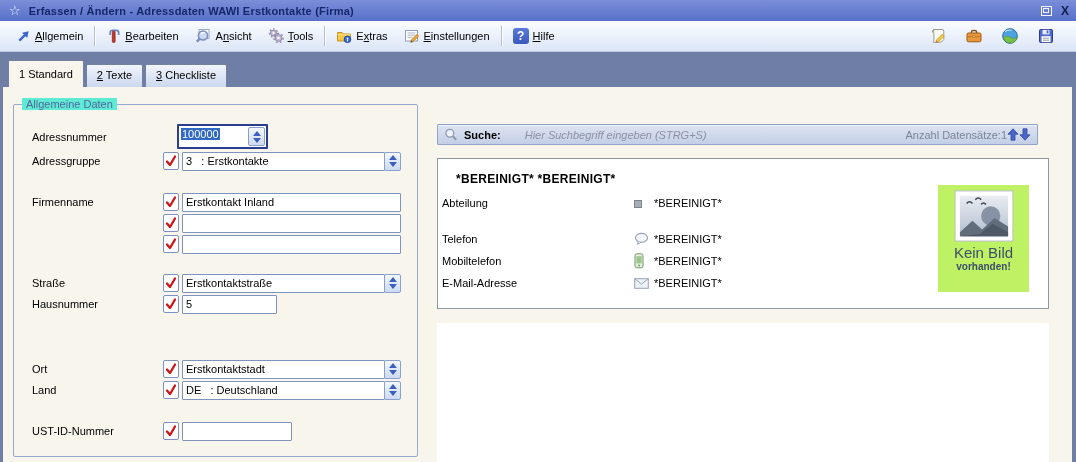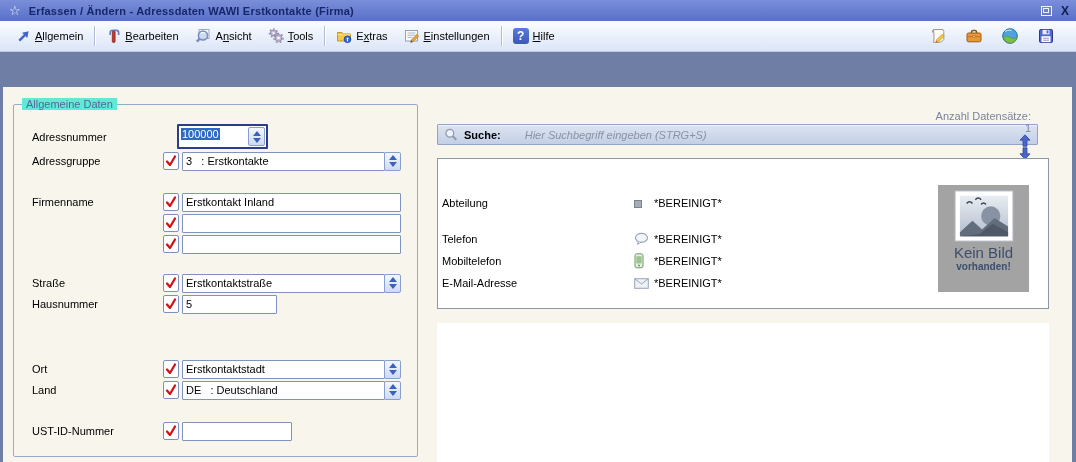--- a/index.html
+++ b/index.html
@@ -63,32 +63,32 @@
   .sel{background:#316ac5;color:#fff;padding:0 1px;}
   .num-control .spin{margin:1px;width:17px;}
 
   
   .searchbar{position:absolute;left:434px;top:37px;width:601px;height:21px;box-sizing:border-box;
     background:linear-gradient(#dde4f1,#c3cfe6);border:1px solid #93a3c8;border-radius:1px;
     display:flex;align-items:center;padding:0 6px;box-shadow:inset 0 1px 0 #eef2fa;}
   .mag{margin-right:6px;display:flex;}
   .s-label{font-weight:bold;margin-right:24px;}
   .s-ph{font-style:italic;color:#8a92a4;flex:1;}
-  .s-right{display:flex;align-items:flex-end;color:#7b849a;flex-direction:column;}
+  .s-right{display:flex;align-items:center;color:#7b849a;}
   .arrow-btn{display:flex;}
 
   .infobox{position:absolute;left:434px;top:71px;width:612px;height:151px;box-sizing:border-box;
     background:#fff;border:1px solid #8e97a5;}
   .c-head{position:absolute;left:18px;top:13px;font-weight:bold;font-size:12px;letter-spacing:.3px;}
   .c-label{position:absolute;left:4px;}
   .c-icon{position:absolute;left:196px;display:flex;}
   .c-value{position:absolute;left:216px;}
   .bullet-sq{width:6px;height:6px;background:#a7adb5;border:1px solid #7d838c;display:block;margin-top:3px;}
 
-  .noimg{position:absolute;left:500px;top:26px;width:91px;height:107px;background:#a3a3a3;
+  .noimg{position:absolute;left:500px;top:26px;width:91px;height:107px;background:#bef264;
     text-align:center;color:#3d4e6e;}
   .noimg svg{display:block;margin:5px auto 2px auto;}
   .noimg-l1{font-size:15px;line-height:17px;}
   .noimg-l2{font-size:10px;font-weight:bold;line-height:12px;}
 
   .whitebox{position:absolute;left:434px;top:236px;width:612px;bottom:0;background:#fff;}
 </style>
 </head>
 <body>
 
@@ -200,20 +200,25 @@
             <rect x="9.6" y="3.4" width="1.8" height="3" fill="#5168d0"></rect>
             <rect x="4.5" y="9.2" width="9" height="6" fill="#fff"></rect>
             <line x1="6" y1="11.2" x2="12" y2="11.2" stroke="#99a"></line>
             <line x1="6" y1="13.2" x2="12" y2="13.2" stroke="#99a"></line>
           </svg>
       </span>
     </div>
   </div>
 
   <div class="frame">
+    <div class="tabs">
+      <div class="tab active"><span>1 Standard</span><span class="u"></span><span></span></div>
+      <div class="tab"><span></span><span class="u">2</span><span> Texte</span></div>
+      <div class="tab"><span></span><span class="u">3</span><span> Checkliste</span></div>
+    </div>
 
     <div class="content">
 
       <div class="fieldset">
         <span class="legend">Allgemeine Daten</span>
 
         <div class="frow" style="top:19px;height:25px;">
           <span class="flabel">Adressnummer</span>
           <span class="num-control">
             <span class="num-text"><span class="sel">100000</span></span>
@@ -366,20 +371,21 @@
             </span>
           <span class="arrow-btn">
               <svg width="12" height="13" viewBox="0 0 12 13">
                 <path d="M6 12.2 L1 6.8 H4 V0.8 H8 V6.8 H11 Z" fill="#4a66c8" stroke="#2e479e" stroke-width="0.8"></path>
               </svg>
             </span>
         </span>
       </div>
 
       <div class="infobox">
+        <span class="c-head">*BEREINIGT* *BEREINIGT*</span>
 
         <span class="c-label" style="top:38px;">Abteilung</span>
         <span class="c-icon" style="top:38px;">
             <span class="bullet-sq"></span>
           </span>
         <span class="c-value" style="top:38px;">*BEREINIGT*</span>
 
         <span class="c-label" style="top:74px;">Telefon</span>
         <span class="c-icon" style="top:73px;">
             <svg width="15" height="14" viewBox="0 0 15 14">

